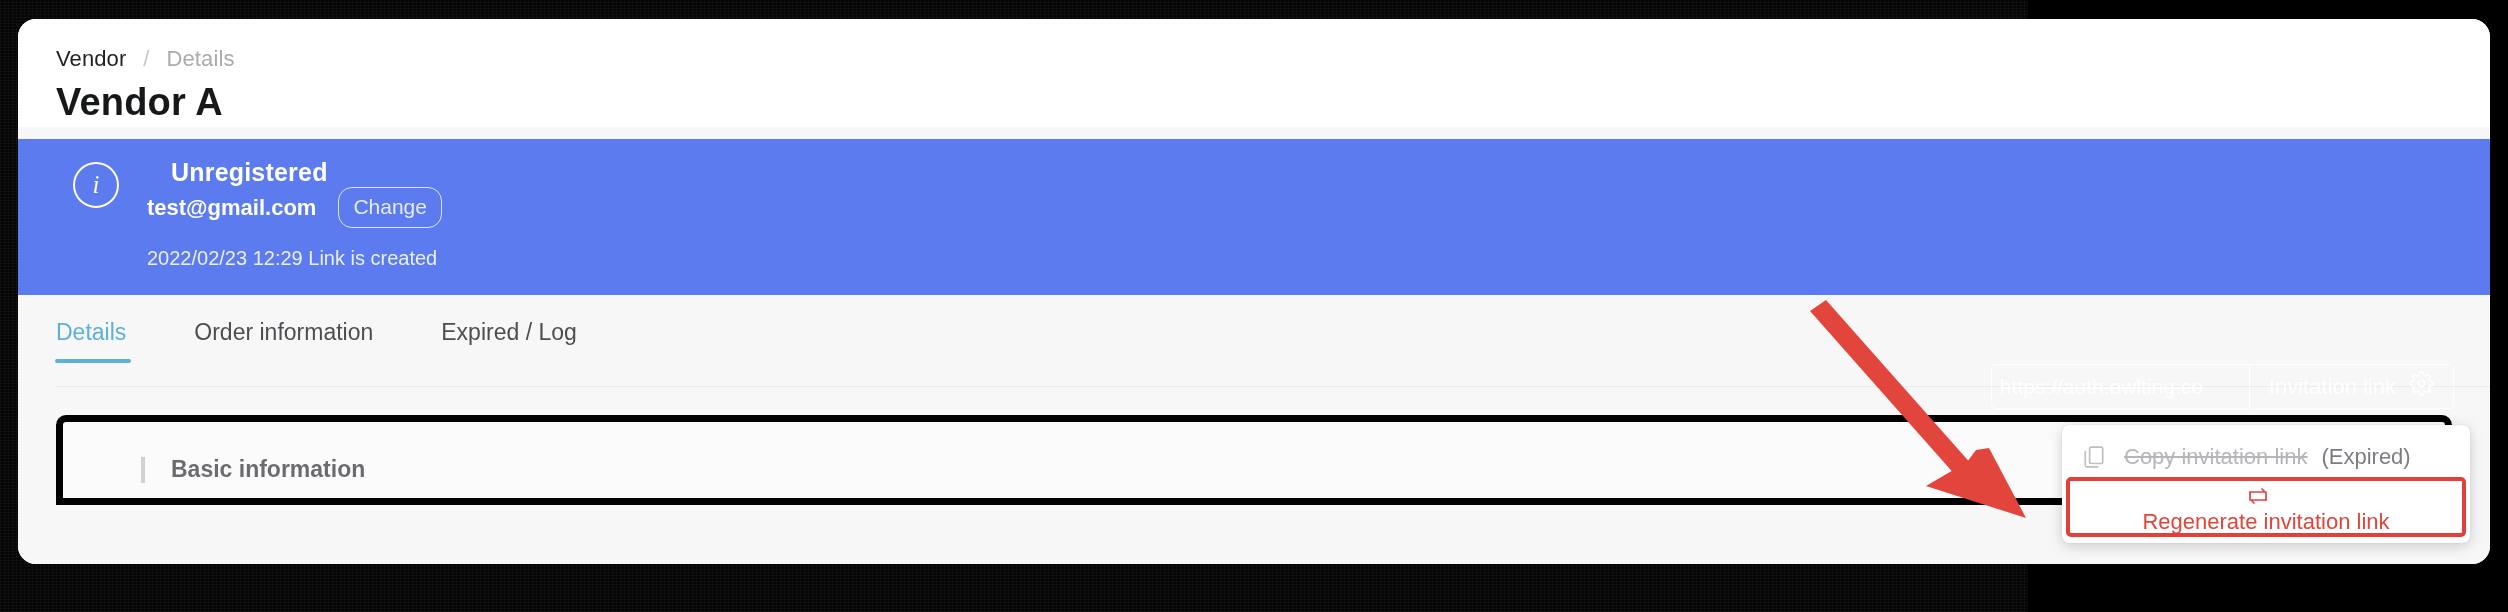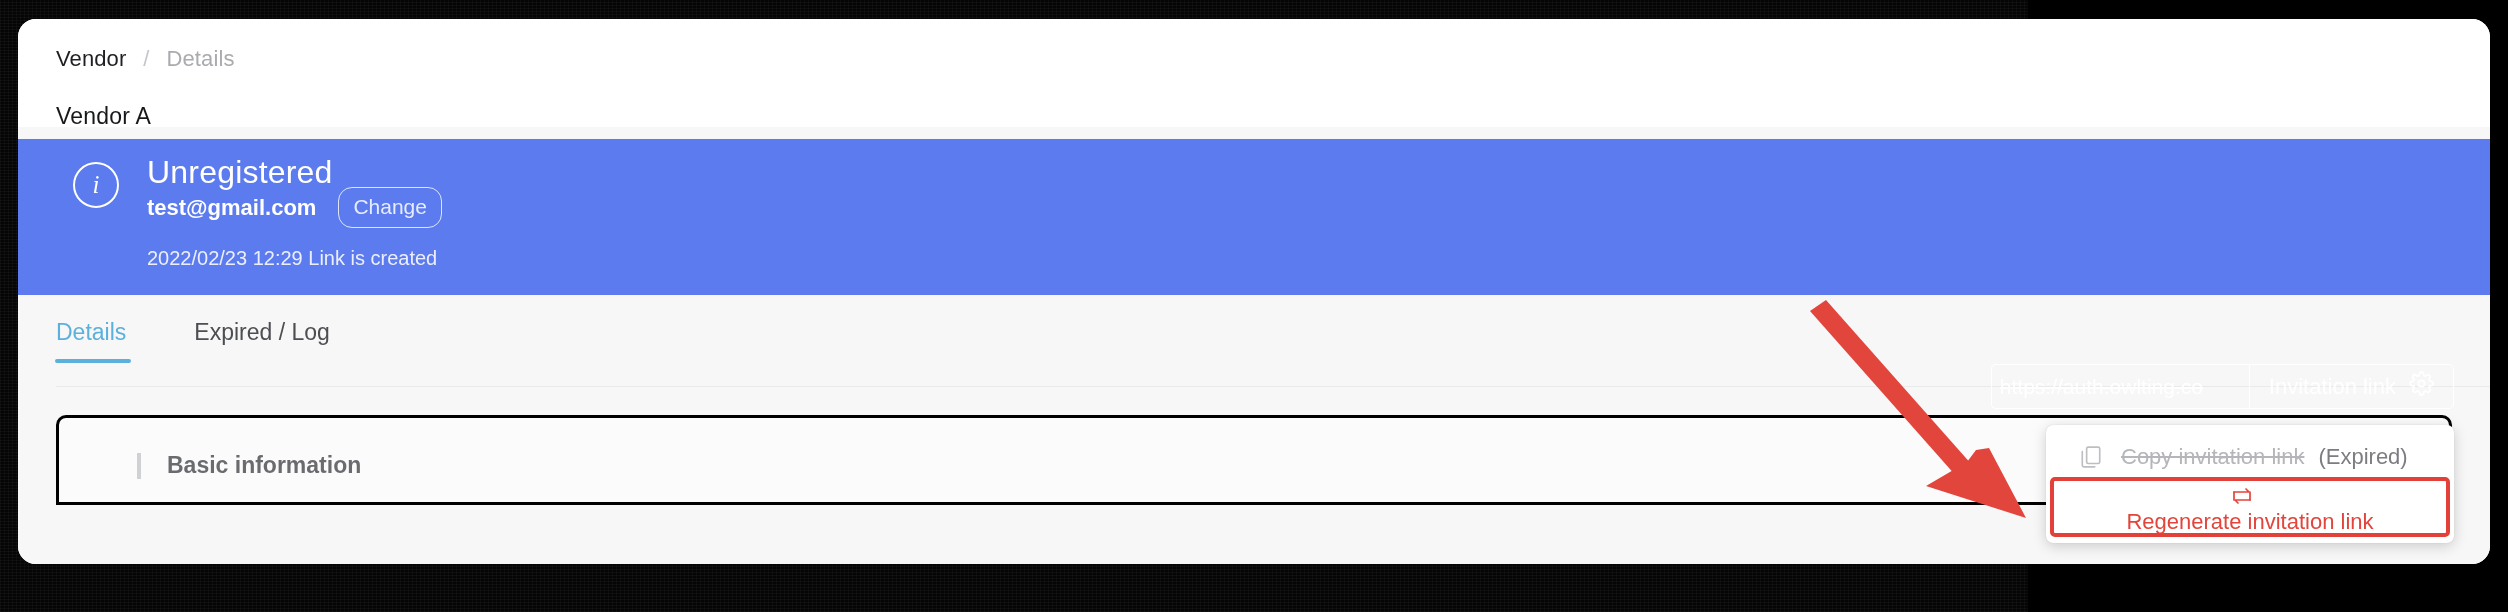--- a/index.html
+++ b/index.html
@@ -42,23 +42,23 @@
   }
   .breadcrumb {
     display: flex; align-items: center;
     font-size: 22px; line-height: 26px;
     letter-spacing: .1px;
   }
   .crumb-root { color: #1f2023; }
   .crumb-sep { color: #c4c6ca; margin: 0 17px; }
   .crumb-leaf { color: #a9abaf; }
   .page-title {
-    margin-top: 24px;
-    font-size: 23px; line-height: 40px;
-    font-weight: 400;
+    margin-top: 10px;
+    font-size: 38px; line-height: 40px;
+    font-weight: 700;
     color: #17181a;
     letter-spacing: .2px;
   }
 
   
   .sep-band {
     position: absolute; left: 0; top: 108px;
     width: 100%; height: 12px;
     background: #f7f7f8;
   }
@@ -81,23 +81,24 @@
     display: flex; align-items: center; justify-content: center;
     color: #ffffff;
     font-size: 25px;
     font-family: "Liberation Serif", serif;
     font-style: italic;
     flex: none;
     margin-top: 5px;
   }
   .banner-text { margin-left: 28px; }
   .banner-status {
-    font-size: 32px; line-height: 30px;
-    font-weight: 400; color: #ffffff;
+    font-size: 25px; line-height: 30px;
+    font-weight: 700; color: #ffffff;
     letter-spacing: .2px;
+    margin-left: 24px;
   }
   .banner-row2 {
     display: flex; align-items: center;
   }
   .banner-email {
     font-size: 22px; line-height: 28px;
     font-weight: 700; color: #ffffff;
   }
   .change-btn {
     margin-left: 22px;
@@ -148,27 +149,27 @@
     padding: 0 19px;
     display: flex; align-items: center; gap: 13px;
     cursor: pointer;
     font-family: "Liberation Sans", sans-serif;
     white-space: nowrap;
   }
 
   
   .dropdown {
     position: absolute;
-    right: 36px; top: 406px;
+    right: 20px; top: 406px;
     width: 408px;
     background: #ffffff;
     border-radius: 7px;
     box-shadow: 0 3px 14px rgba(0,0,0,.18), 0 0 1px rgba(0,0,0,.2);
     z-index: 8;
-    padding: 6px 13px 4px;
+    padding: 6px 0 4px;
     box-sizing: border-box;
   }
   .menu-item {
     display: flex; align-items: center;
     height: 52px;
     padding: 0 18px;
     font-size: 22px;
     box-sizing: border-box;
     white-space: nowrap;
   }
@@ -232,21 +233,21 @@
     position: absolute; left: 38px; right: 0; top: 91px;
     height: 1px;
     background: #e9eaec;
   }
   
   .content-card {
     position: absolute;
     left: 38px; right: 38px;
     top: 120px; height: 90px;
     background: #fbfbfc;
-    border: 3px solid #000000;
+    border: 7px solid #000000;
     border-radius: 10px 10px 0 0;
     box-sizing: border-box;
   }
   .content-card-inner {
     position: absolute;
     left: 78px; top: 34px;
     display: flex; align-items: center;
   }
   .card-bar {
     width: 4px; height: 26px;
@@ -299,20 +300,21 @@
             <button class="change-btn">Change</button>
           </div>
           <div class="banner-meta">2022/02/23 12:29 Link is created</div>
         </div>
       </div>
     </div>
 
     <div class="tabs-zone">
       <div class="tabs">
         <div class="tab active">Details</div>
+        <div class="tab">Order information</div>
         <div class="tab">Expired / Log</div>
       </div>
       <div class="tab-rule"></div>
       <div class="content-card">
         <div class="content-card-inner">
           <div class="card-bar"></div>
           <div class="card-heading">Basic information</div>
         </div>
       </div>
     </div>

